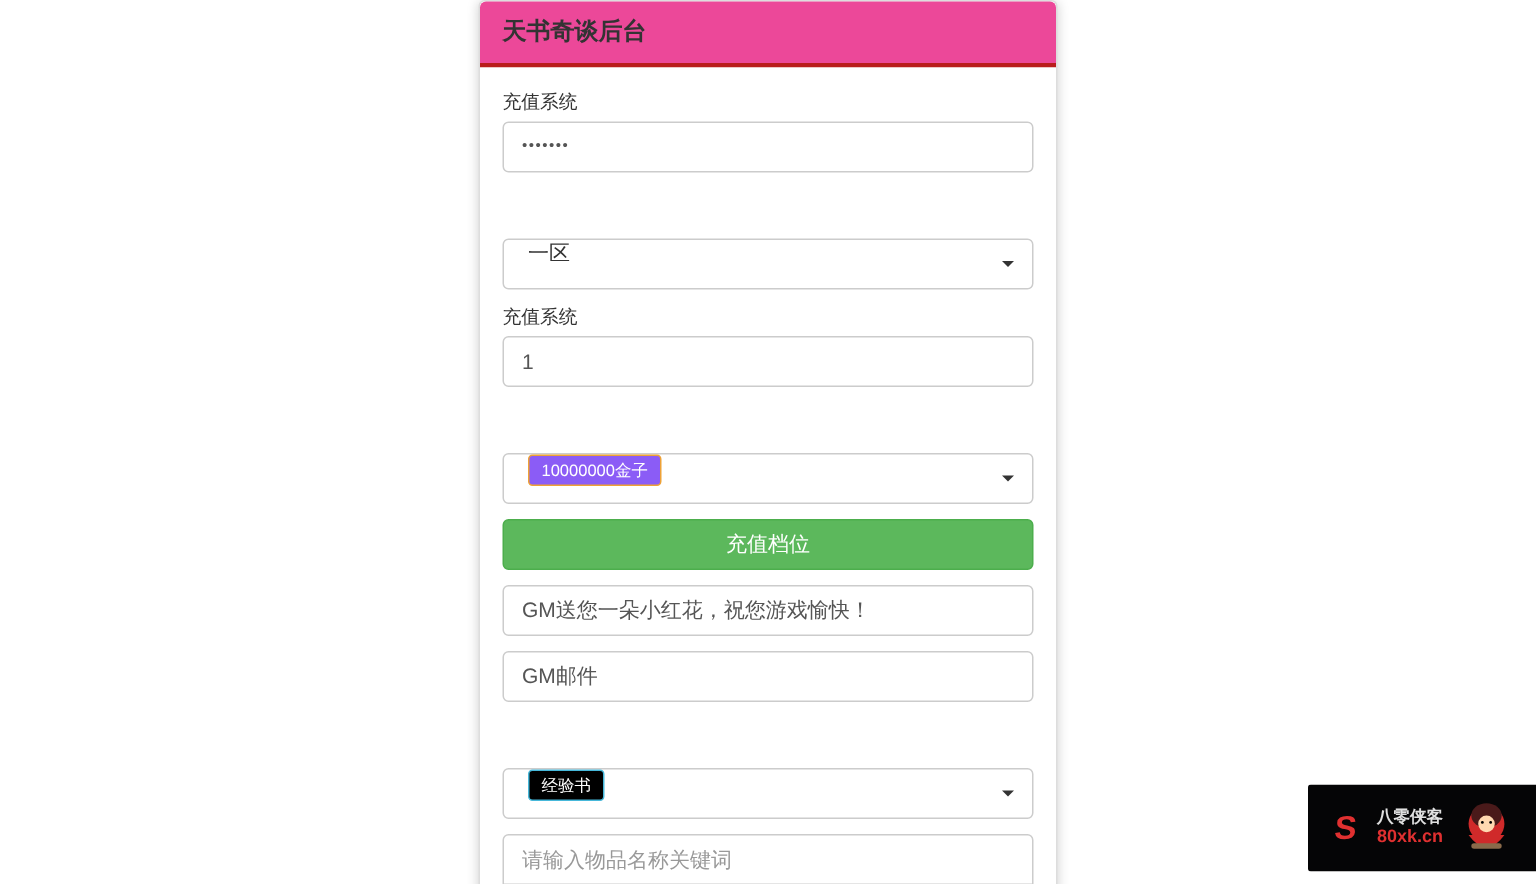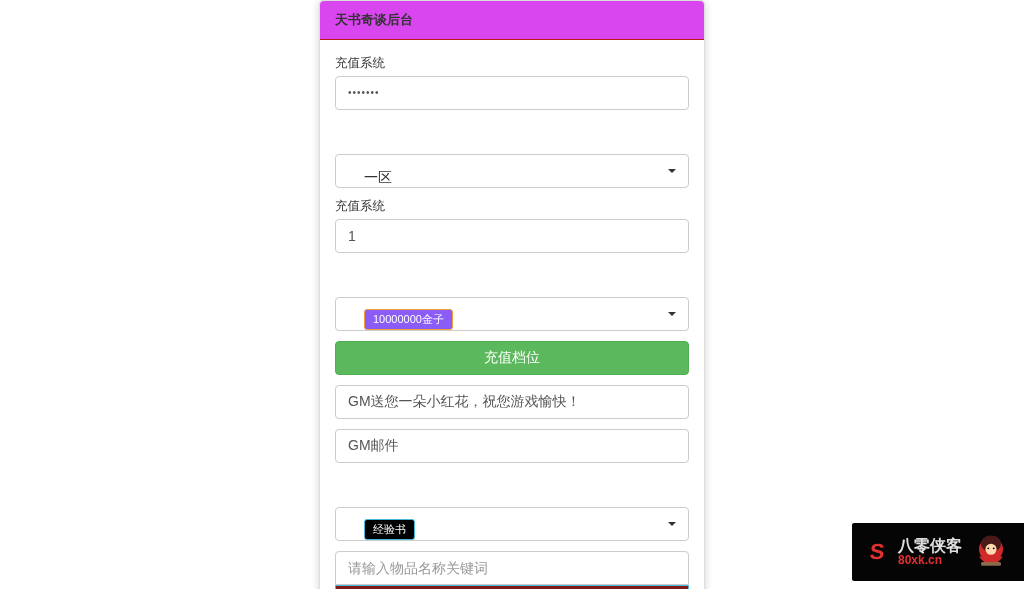--- a/index.html
+++ b/index.html
@@ -12,25 +12,25 @@
     .panel {
       width: 386px;
       margin: 0 auto;
       background: #fff;
       border: 1px solid #ddd;
       border-radius: 4px;
       box-shadow: 0 1px 8px rgba(0,0,0,0.18);
       margin-top: 0;
     }
     .panel-heading {
-      background: #d946ef;
-      border-bottom: 1px solid #b91c1c;
+      background: #ec4899;
+      border-bottom: 3px solid #b91c1c;
       padding: 10px 15px;
       font-weight: bold;
-      font-size: 13px;
+      font-size: 16px;
       color: #333;
       border-radius: 4px 4px 0 0;
     }
     .panel-body {
       padding: 15px;
     }
     .section-label {
       font-size: 12.5px;
       color: #333;
       margin-bottom: 4px;
@@ -51,22 +51,22 @@
     }
     .form-control::placeholder { color: #999; }
     .select-wrap {
       position: relative;
       width: 100%;
       border: 1px solid #ccc;
       border-radius: 4px;
       background: #fff;
       height: 34px;
       display: flex;
-      align-items: flex-end;
-      padding: 0 28px;
+      align-items: flex-start;
+      padding: 0 16px;
       margin-bottom: 10px;
       cursor: pointer;
       margin-top: 44px;
     }
     .select-wrap .caret {
       position: absolute;
       right: 12px;
       top: 50%;
       margin-top: -2px;
       width: 0; height: 0;
@@ -119,21 +119,21 @@
       border-radius: 2px 0 0 2px;
     }
     .watermark .s-logo {
       width: 30px; height: 30px;
       display:flex; align-items:center; justify-content:center;
       color:#e03030; font-weight:900; font-size:22px;
       font-family: Arial Black, Arial, sans-serif;
       transform: skewX(-6deg);
     }
     .watermark .txt { display:flex; flex-direction:column; line-height:1.1; }
-    .watermark .t1 { color:#e0e0e0; font-size:16px; font-weight:bold;}
+    .watermark .t1 { color:#e0e0e0; font-size:11px; font-weight:bold;}
     .watermark .t2 { color:#e03030; font-size:12px; font-weight:bold;}
     .watermark .flower {
       width: 46px; height: 46px;
       position: relative;
     }
     .watermark .flower svg { width:100%; height:100%; }
   </style>
 </head>
 <body>
 

